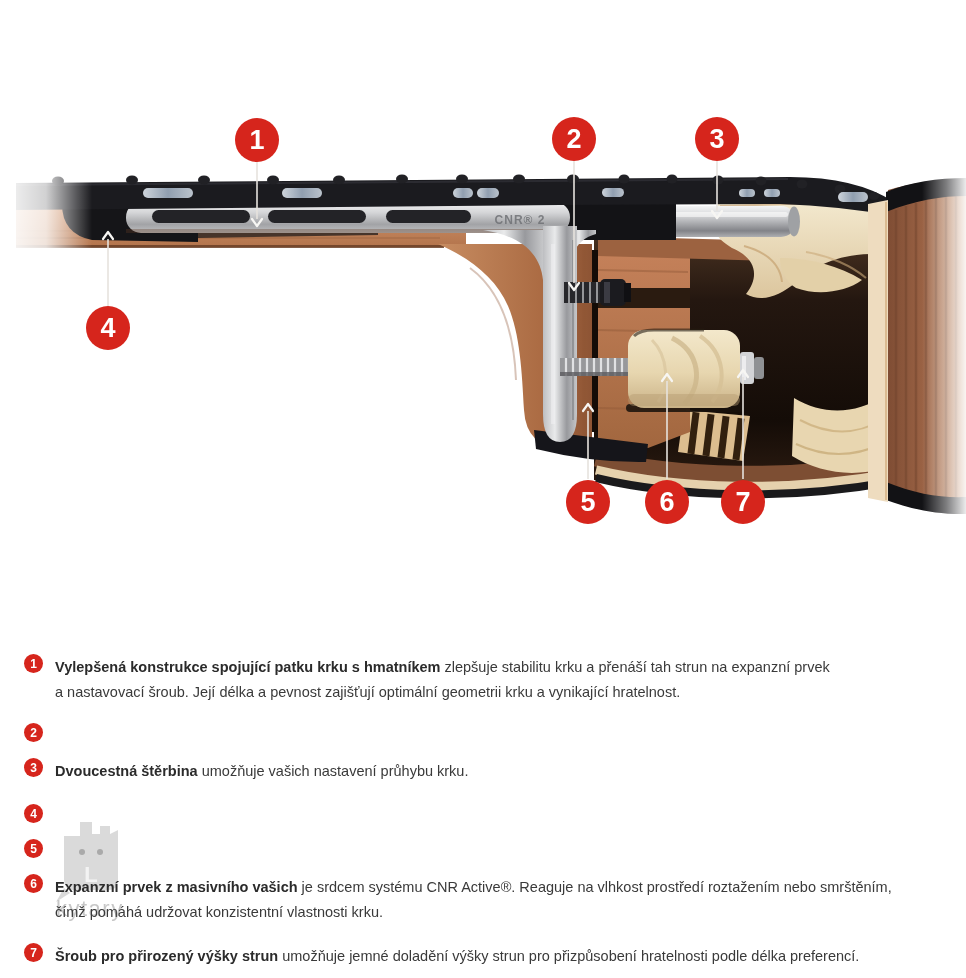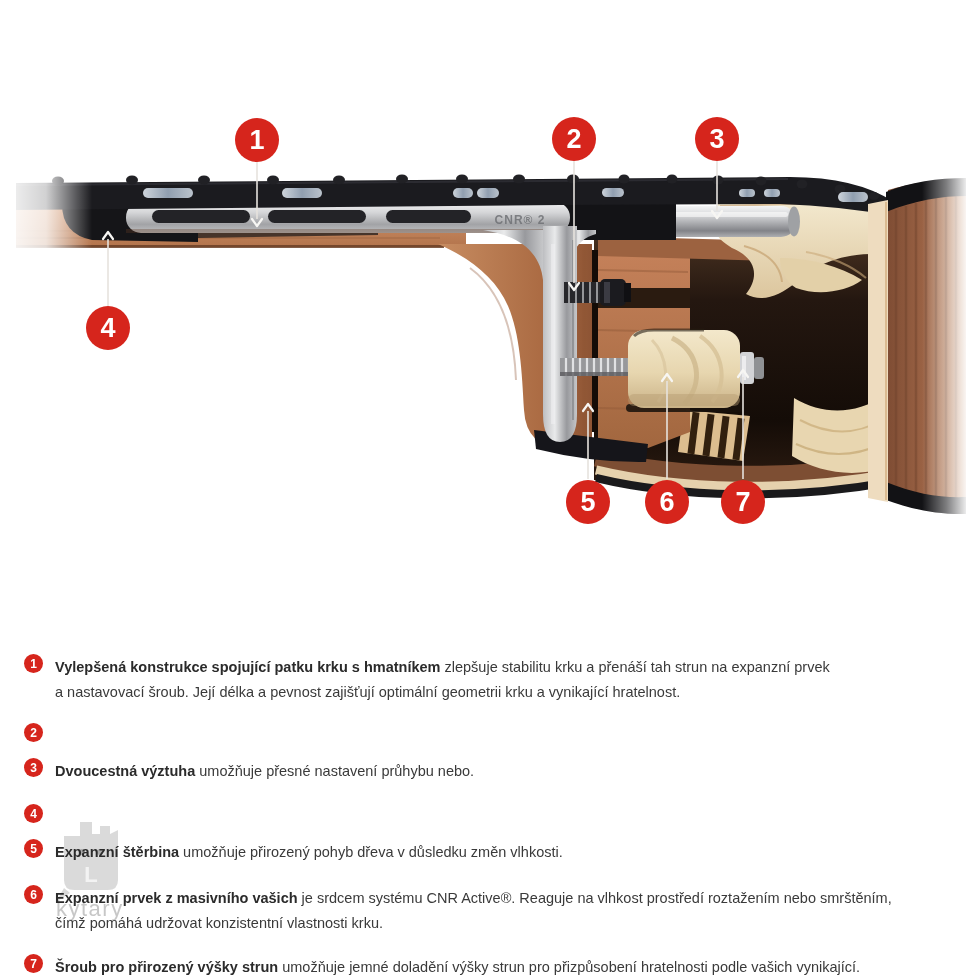--- a/index.html
+++ b/index.html
@@ -356,32 +356,31 @@
     <li class="twoline">
       <span class="badge">1</span>
       <p class="entry"><b>Vylepšená konstrukce spojující patku krku s hmatníkem</b><span> zlepšuje stabilitu krku a přenáší tah strun na expanzní prvek
 a nastavovací šroub. Její délka a pevnost zajišťují optimální geometrii krku a vynikající hratelnost.</span></p>
     </li>
     <li>
       <span class="badge">2</span>
     </li>
     <li>
       <span class="badge">3</span>
-      <p class="entry"><b>Dvoucestná výztuha</b><span> umožňuje přesné nastavení průhybu nebo.</span></p>
+      <p class="entry"><b>Dvoucestná štěrbina</b><span> umožňuje vašich nastavení průhybu krku.</span></p>
     </li>
     <li>
       <span class="badge">4</span>
     </li>
     <li>
       <span class="badge">5</span>
-      <p class="entry"><b>Expanzní štěrbina</b><span> umožňuje přirozený pohyb dřeva v důsledku změn vlhkosti.</span></p>
     </li>
     <li class="twoline">
       <span class="badge">6</span>
       <p class="entry"><b>Expanzní prvek z masivního vašich</b><span> je srdcem systému CNR Active®. Reaguje na vlhkost prostředí roztažením nebo smrštěním,
 čímž pomáhá udržovat konzistentní vlastnosti krku.</span></p>
     </li>
     <li>
       <span class="badge">7</span>
-      <p class="entry"><b>Šroub pro přirozený výšky strun</b><span> umožňuje jemné doladění výšky strun pro přizpůsobení hratelnosti podle vašich vynikající.</span></p>
+      <p class="entry"><b>Šroub pro přirozený výšky strun</b><span> umožňuje jemné doladění výšky strun pro přizpůsobení hratelnosti podle délka preferencí.</span></p>
     </li>
   </ol>
 </div>
 
 </body></html>

